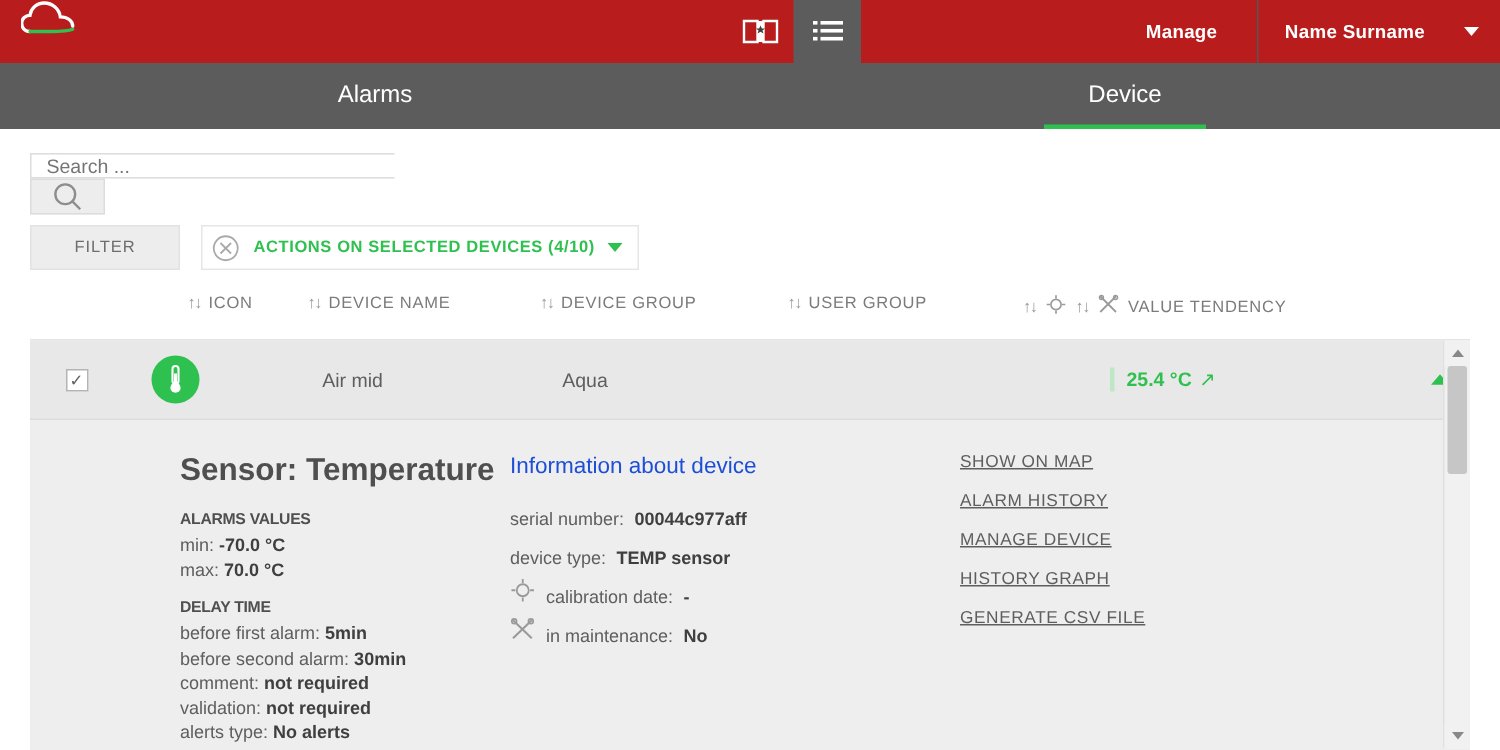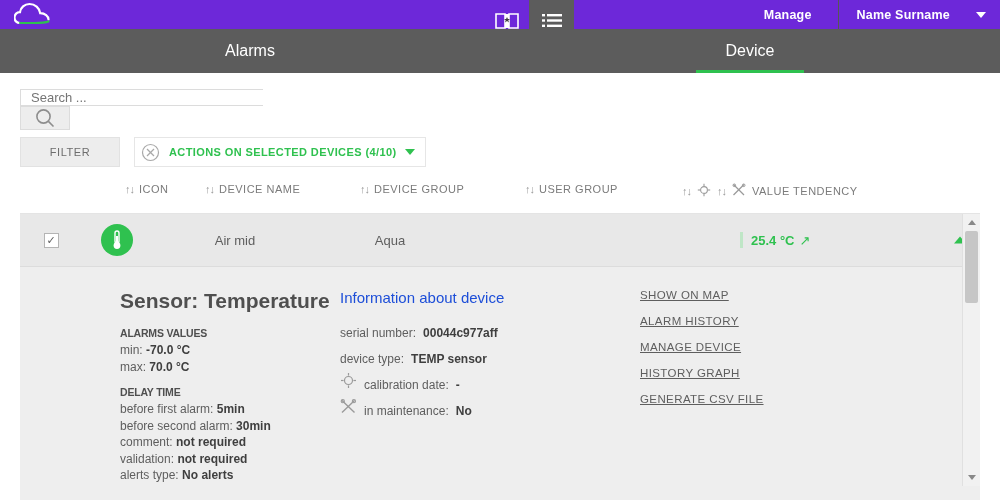--- a/index.html
+++ b/index.html
@@ -17,24 +17,24 @@
   }
   .app {
     position: relative;
     width: 1000px;
     height: 500px;
     overflow: hidden;
   }
 
   
   .topbar {
-    height: 29px;
-    background: #6d28d9;
-    display: flex;
-    align-items: center;
+    height: 42px;
+    background: #b91c1c;
+    display: flex;
+    align-items: flex-start;
     position: relative;
   }
   .logo {
     width: 120px;
     display: flex;
     align-items: center;
     padding-left: 14px;
     box-sizing: border-box;
   }
   .logo svg { display: block; }
@@ -294,21 +294,21 @@
   }
   .cell {
     font-size: 13px;
     color: #5e5e5e;
     text-align: center;
   }
   .c-name   { position:absolute; left:165px; width:100px; }
   .c-group  { position:absolute; left:320px; width:100px; }
   .c-usr    { position:absolute; left:480px; width:140px; }
   .c-usr a  { color:#5e5e5e; text-decoration: underline; }
-  .c-value  { position:absolute; left:720px; display:flex; align-items:center; gap:5px;}
+  .c-value  { position:absolute; left:720px; display:flex; gap:5px;}
   .value-bar {
     width: 3px;
     height: 16px;
     background: #bfe6c6;
     margin-right: 3px;
   }
   .value-text {
     color: #2fc14f;
     font-weight: bold;
     font-size: 13px;

